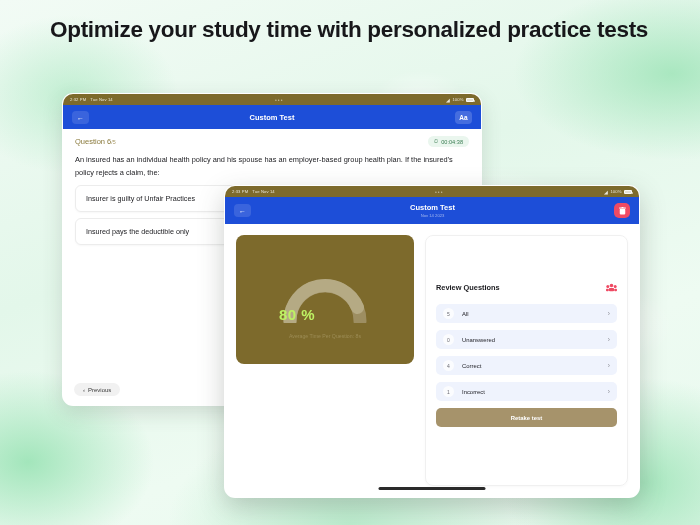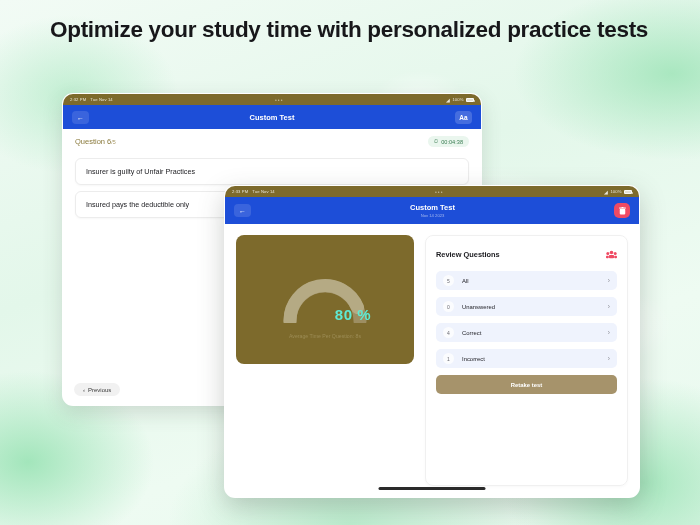--- a/index.html
+++ b/index.html
@@ -194,42 +194,43 @@
     display: flex;
     flex-direction: column;
     align-items: center;
     justify-content: center;
     flex-shrink: 0;
   }
   .gauge-wrap { position: relative; width: 92px; height: 52px; margin-top: 10px; }
   .gauge-pct {
     position: absolute;
     left: 0; right: 0; bottom: 0px;
-    text-align: right;
-    color: #5eead4;
+    text-align: left;
+    color: #bef264;
     font-size: 15px;
     font-weight: bold;
     letter-spacing: 0.5px;
   }
   .gauge-cap {
     margin-top: 10px;
     color: #9c8c55;
     font-size: 5.2px;
   }
 
   .review-card {
     flex: 1;
     border: 0.8px solid #f0f0f0;
     border-radius: 8px;
     padding: 9px 10px;
     box-shadow: 0 1px 3px rgba(0,0,0,0.03);
   }
   .review-head {
     display: flex; align-items: center; justify-content: space-between;
     margin-bottom: 8px;
+    margin-top: 33px;
   }
   .review-title { font-size: 7.4px; font-weight: 600; color: #1b1b1f; }
 
   .rq-row {
     background: #eff3fd;
     border-radius: 5px;
     height: 19px;
     display: flex;
     align-items: center;
     padding: 0 7px;
@@ -310,20 +311,21 @@
     <div class="qhead">
       <div class="qlabel">
         <span>Question 6</span><small>/5</small>
       </div>
       <div class="timer">
         <span>⏱</span>
         <span>00:04:38</span>
       </div>
     </div>
 
+    <div class="qtext">An insured has an individual health policy and his spouse has an employer-based group health plan. If the insured's policy rejects a claim, the:</div>
 
     <div class="opt">Insurer is guilty of Unfair Practices</div>
     <div class="opt">Insured pays the deductible only</div>
 
     <div class="prev-btn">
       <span>‹</span>
       <span>Previous</span>
     </div>
 
     <div class="home-ind-back"></div>

